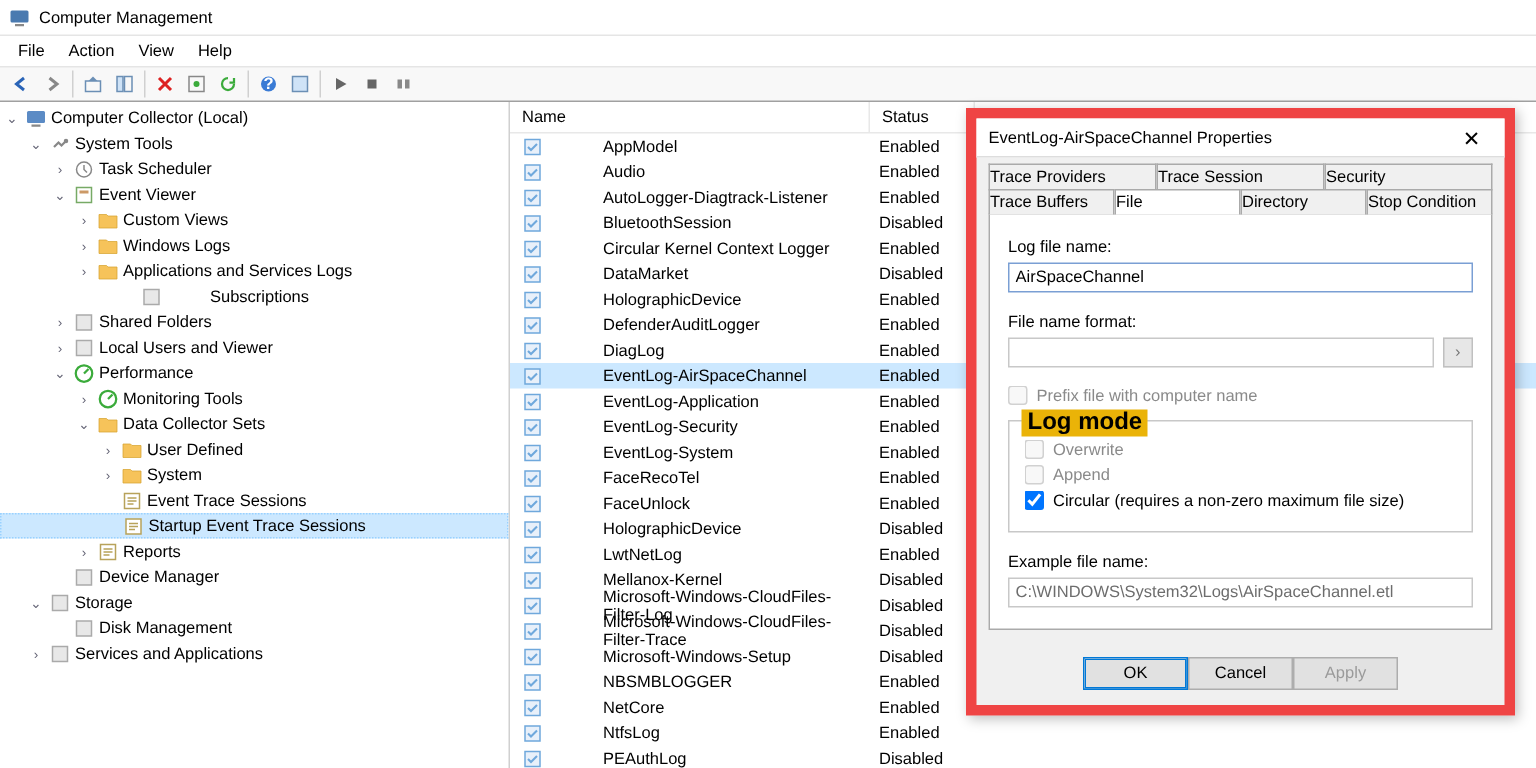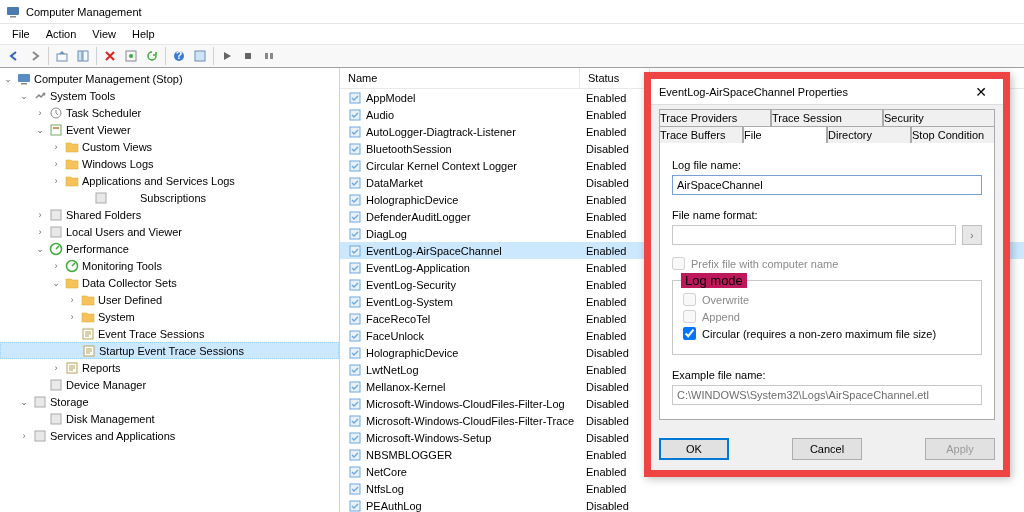--- a/index.html
+++ b/index.html
@@ -15,44 +15,44 @@
 .tree-pane { width: 340px; border-right: 1px solid #d0d0d0; overflow: auto; padding: 2px 0; }
 .tree-item { display: flex; align-items: center; height: 17px; padding-left: 2px; white-space: nowrap; cursor: default; }
 .tree-item.selected { background: #cce8ff; border: 1px dotted #99d1ff; }
 .tree-tw { width: 12px; text-align: center; color: #667; font-size: 9px; }
 .tree-ic { width: 14px; height: 14px; margin: 0 3px; display: flex; align-items: center; justify-content: center; }
 .list-pane { flex: 1; overflow: auto; position: relative; }
 .list-header { display: flex; position: sticky; top: 0; background: #fff; border-bottom: 1px solid #e8e8e8; }
 .list-header .col { padding: 4px 8px; border-right: 1px solid #e8e8e8; font-weight: 400; }
 .list-row { display: flex; height: 17px; align-items: center; }
 .list-row.selected { background: #cce8ff; }
-.list-row .c0 { width: 240px; display: flex; align-items: center; padding-left: 8px; }
+.list-row .c0 { width: 240px; display: flex; align-items: center; padding-left: 8px; gap: 36px; }
 .list-row .c1 { width: 70px; padding-left: 6px; }
 .list-row .ric { width: 14px; height: 14px; margin-right: 4px; }
 .dialog { position: absolute; right: 14px; top: 72px; width: 366px; background: #f0f0f0; border: 7px solid #ef4444; box-shadow: 2px 2px 8px rgba(0,0,0,.25); }
 .dlg-title { height: 26px; background: #fff; display: flex; align-items: center; padding: 0 8px; border-bottom: 1px solid #ddd; }
 .dlg-close { margin-left: auto; width: 28px; height: 20px; display: flex; align-items: center; justify-content: center; font-size: 14px; }
 .dlg-body { padding: 4px 8px 8px 8px; }
 .tabs { display: flex; flex-wrap: wrap; }
 .tab { border: 1px solid #aaa; border-bottom: none; padding: 2px 0; background: #f0f0f0; cursor: default; font-size: 11px; }
 .tab.row1 { width: 33.33%; }
 .tab.row2 { width: 25%; }
 .tab.active { background: #fff; position: relative; z-index: 2; }
 .tab-panel { border: 1px solid #aaa; background: #fff; padding: 10px 12px 14px 12px; margin-top: -1px; }
 .lbl { display: block; margin: 6px 0 4px 0; }
 input.txt { width: 100%; border: 1px solid #7a9fd4; padding: 2px 4px; font-size: 11px; height: 20px; background: #fff; }
 input.txt.ro { border: 1px solid #c8c8c8; color: #6d6d6d; }
 .hbox { display: flex; gap: 6px; align-items: center; }
 .sqbtn { width: 22px; height: 20px; border: 1px solid #c0c0c0; background: #e7e7e7; display: flex; align-items: center; justify-content: center; color: #777; }
 .group { border: 1px solid #c8c8c8; margin-top: 10px; padding: 8px 10px 10px 10px; position: relative; }
-.group > legend { position: absolute; top: -8px; left: 8px; background: #be185d; padding: 0 4px; font-size: 13px; }
+.group > legend { position: absolute; top: -8px; left: 8px; background: #eab308; padding: 0 4px; font-size: 16px; font-weight: bold; }
 .chk { display: flex; align-items: center; gap: 6px; margin: 4px 0; }
 .chk input { width: 13px; height: 13px; }
 .chk.dis { color: #8a8a8a; }
-.dlg-btns { display: flex; justify-content: space-between; gap: 24px; padding: 10px 8px; }
+.dlg-btns { display: flex; justify-content: center; gap: 0; padding: 10px 8px; }
 .btn { min-width: 70px; height: 22px; border: 1px solid #adadad; background: #e1e1e1; cursor: default; }
 .btn.def { border: 1px solid #0078d7; box-shadow: inset 0 0 0 1px #0078d7; }
 .btn.dis { color: #9a9a9a; }
 
 .i-comp { fill:#4a7ab0; }
 .i-fold { fill:#f6c35a; stroke:#d7a431; stroke-width:.5; }
 </style>
 </head>
 <body>
 
@@ -151,21 +151,21 @@
   <div class="tree-pane">
     <div id="tree">
         <div class="tree-item" style="padding-left: 2px;">
           <span class="tree-tw">⌄</span>
           <span class="tree-ic">
             <svg width="14" height="14" viewBox="0 0 14 14">
               <rect x="1" y="2" width="12" height="8" rx="1" fill="#5b8bc5"></rect>
               <rect x="4" y="11" width="6" height="1.5" fill="#888"></rect>
             </svg>
           </span>
-          <span>Computer Management (Stop)</span>
+          <span>Computer Collector (Local)</span>
         </div>
         <div class="tree-item" style="padding-left: 18px;">
           <span class="tree-tw">⌄</span>
           <span class="tree-ic">
             <svg width="14" height="14">
               <path d="M3 9l3-3 2 2 3-3" fill="none" stroke="#888" stroke-width="1.5"></path>
               <circle cx="11" cy="5" r="1.5" fill="#888"></circle>
             </svg>
           </span>
           <span>System Tools</span>

